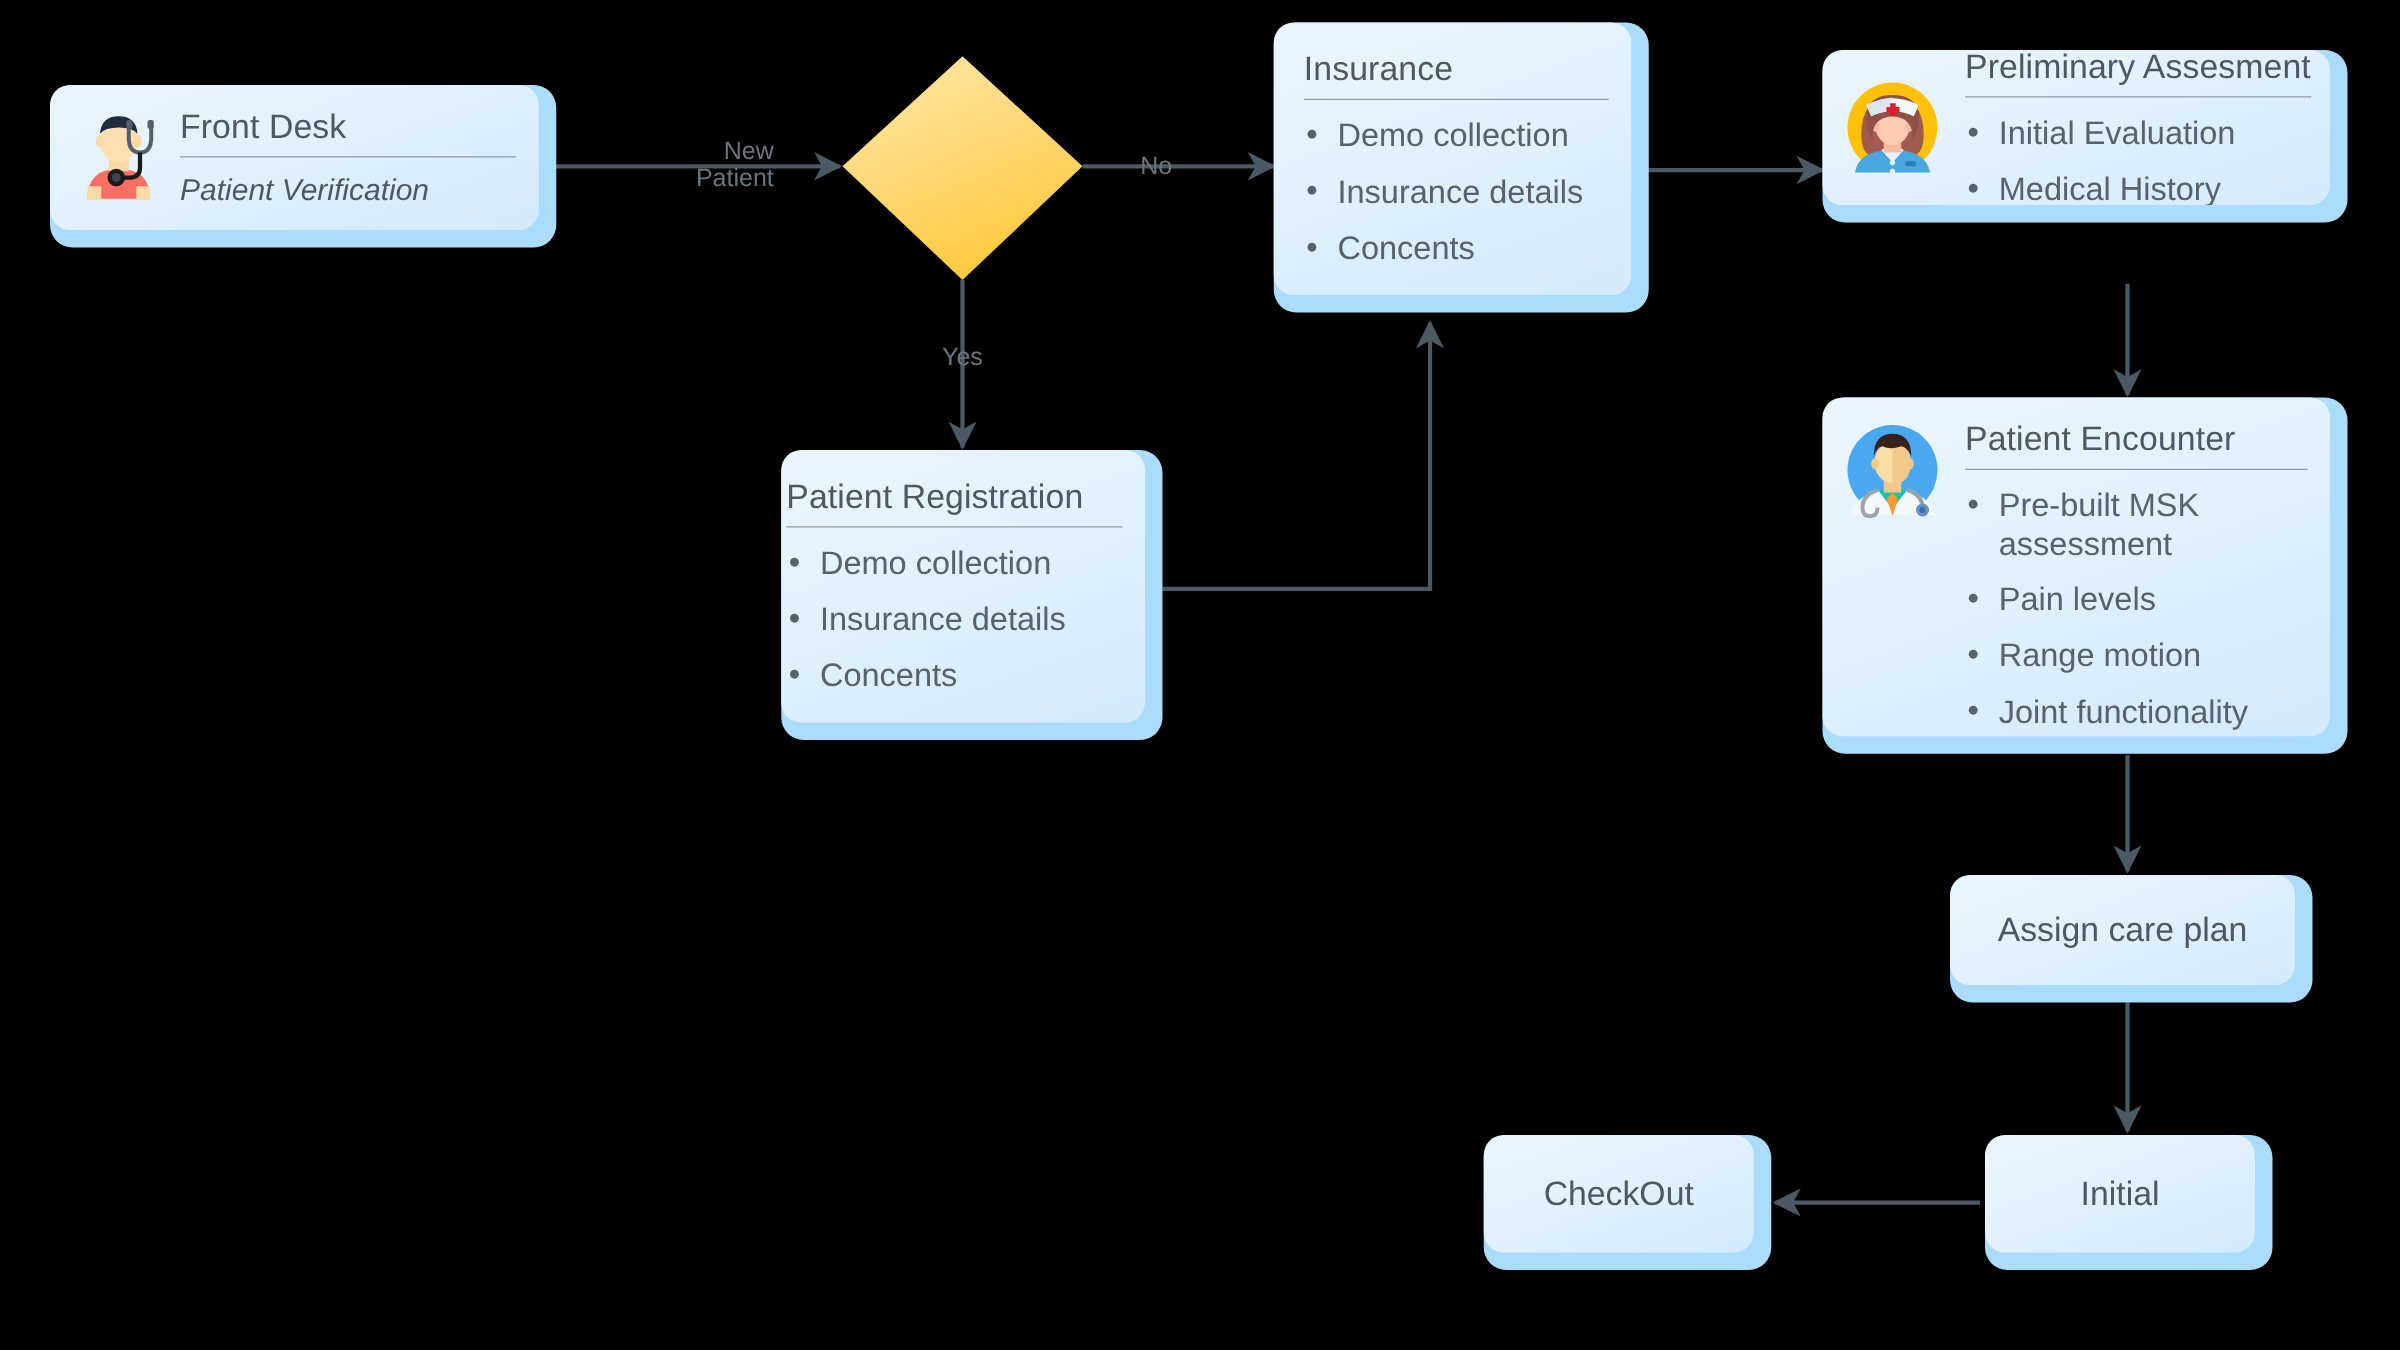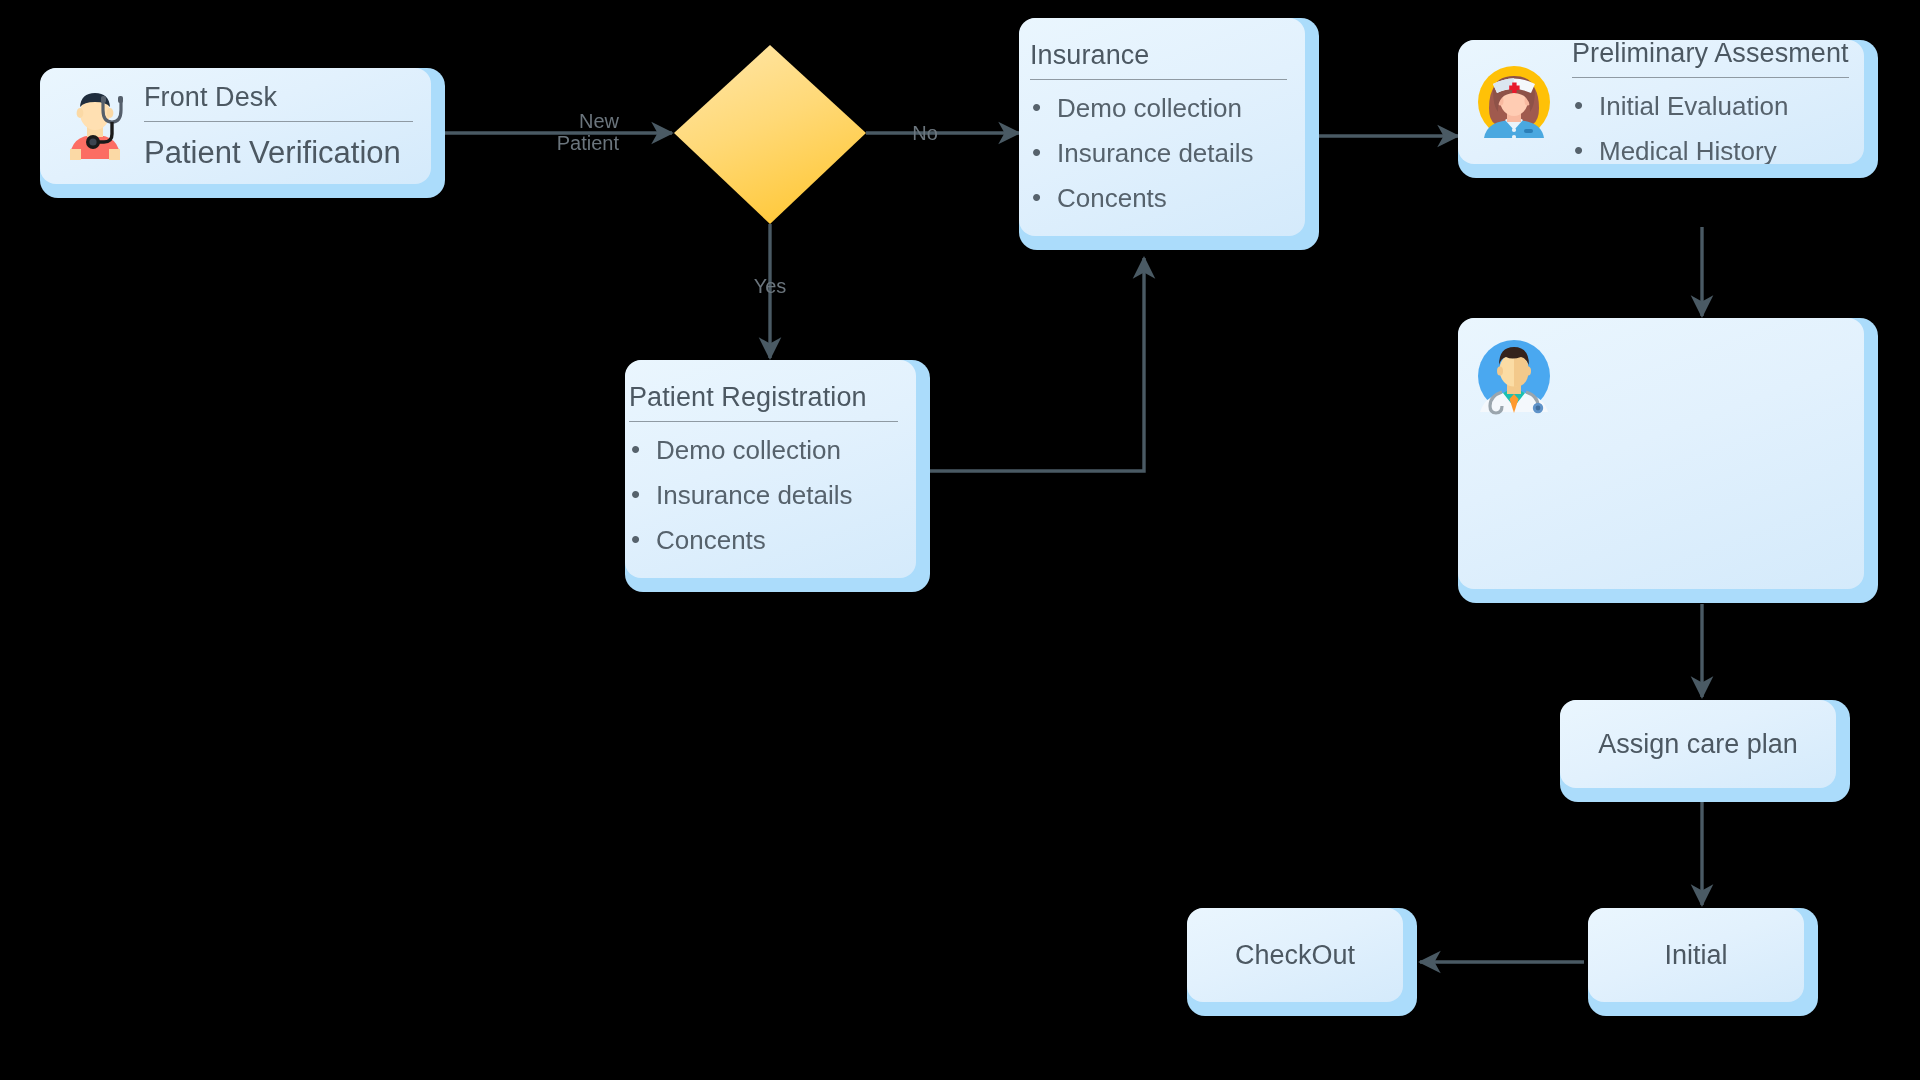--- a/index.html
+++ b/index.html
@@ -47,23 +47,24 @@
     letter-spacing: .1px;
     white-space: nowrap;
     padding-bottom: 8px;
   }
   .title-rule {
     height: 1px;
     background: #8f9aa3;
     margin-bottom: 13px;
   }
   .subtitle {
-    font-size: 31px;
+    font-size: 24px;
     color: #4c5862;
     white-space: nowrap;
+    font-style: italic;
   }
   ul.bullets { list-style: none; }
   ul.bullets li {
     font-size: 26px;
     color: #56626c;
     line-height: 1.18;
     position: relative;
     padding-left: 27px;
     margin-bottom: 14px;
   }
@@ -179,21 +180,21 @@
           <li>Demo collection</li>
           <li>Insurance details</li>
           <li>Concents</li>
         </ul>
       </div>
     </div>
   </div>
 
   <div class="node" style="left:1019px; top:18px; width:300px; height:232px;">
     <div class="inner">
-      <div class="card-body" style="padding-left:11px;">
+      <div class="card-body" style="padding-left:24px;">
         <div class="card-title">Insurance</div>
         <div class="title-rule"></div>
         <ul class="bullets">
           <li>Demo collection</li>
           <li>Insurance details</li>
           <li>Concents</li>
         </ul>
       </div>
     </div>
   </div>
@@ -256,20 +257,30 @@
           <ellipse cx="54" cy="35" rx="3" ry="4.5" fill="#f3c98b"></ellipse>
 
           <path d="M25 29 q0 -18 15 -18 q15 0 15 18 q-3 -7 -8 -8 q-9 3 -15 0 q-5 1 -7 8 z" fill="#35231c"></path>
 
           <path d="M28 56 q-12 4 -12 14 q0 7 6 7 q6 0 6 -7" stroke="#9aa5ad" stroke-width="3.2" fill="none"></path>
           <path d="M52 56 q12 4 12 14" stroke="#9aa5ad" stroke-width="3.2" fill="none"></path>
           <circle cx="64" cy="72" r="5.2" fill="#5f93c9"></circle>
           <circle cx="64" cy="72" r="2.4" fill="#3f6e9e"></circle>
         </svg>
       </span>
+      <div class="card-body" style="padding-left:12px; padding-top:18px;">
+        <div class="card-title">Patient Encounter</div>
+        <div class="title-rule"></div>
+        <ul class="bullets">
+          <li>Pre-built MSK assessment</li>
+          <li>Pain levels</li>
+          <li>Range motion</li>
+          <li>Joint functionality</li>
+        </ul>
+      </div>
     </div>
   </div>
 
   <div class="node simple" style="left:1560px; top:700px; width:290px; height:102px;">
     <div class="inner">
       <div class="simple-label">Assign care plan</div>
     </div>
   </div>
 
   <div class="node simple" style="left:1588px; top:908px; width:230px; height:108px;">

